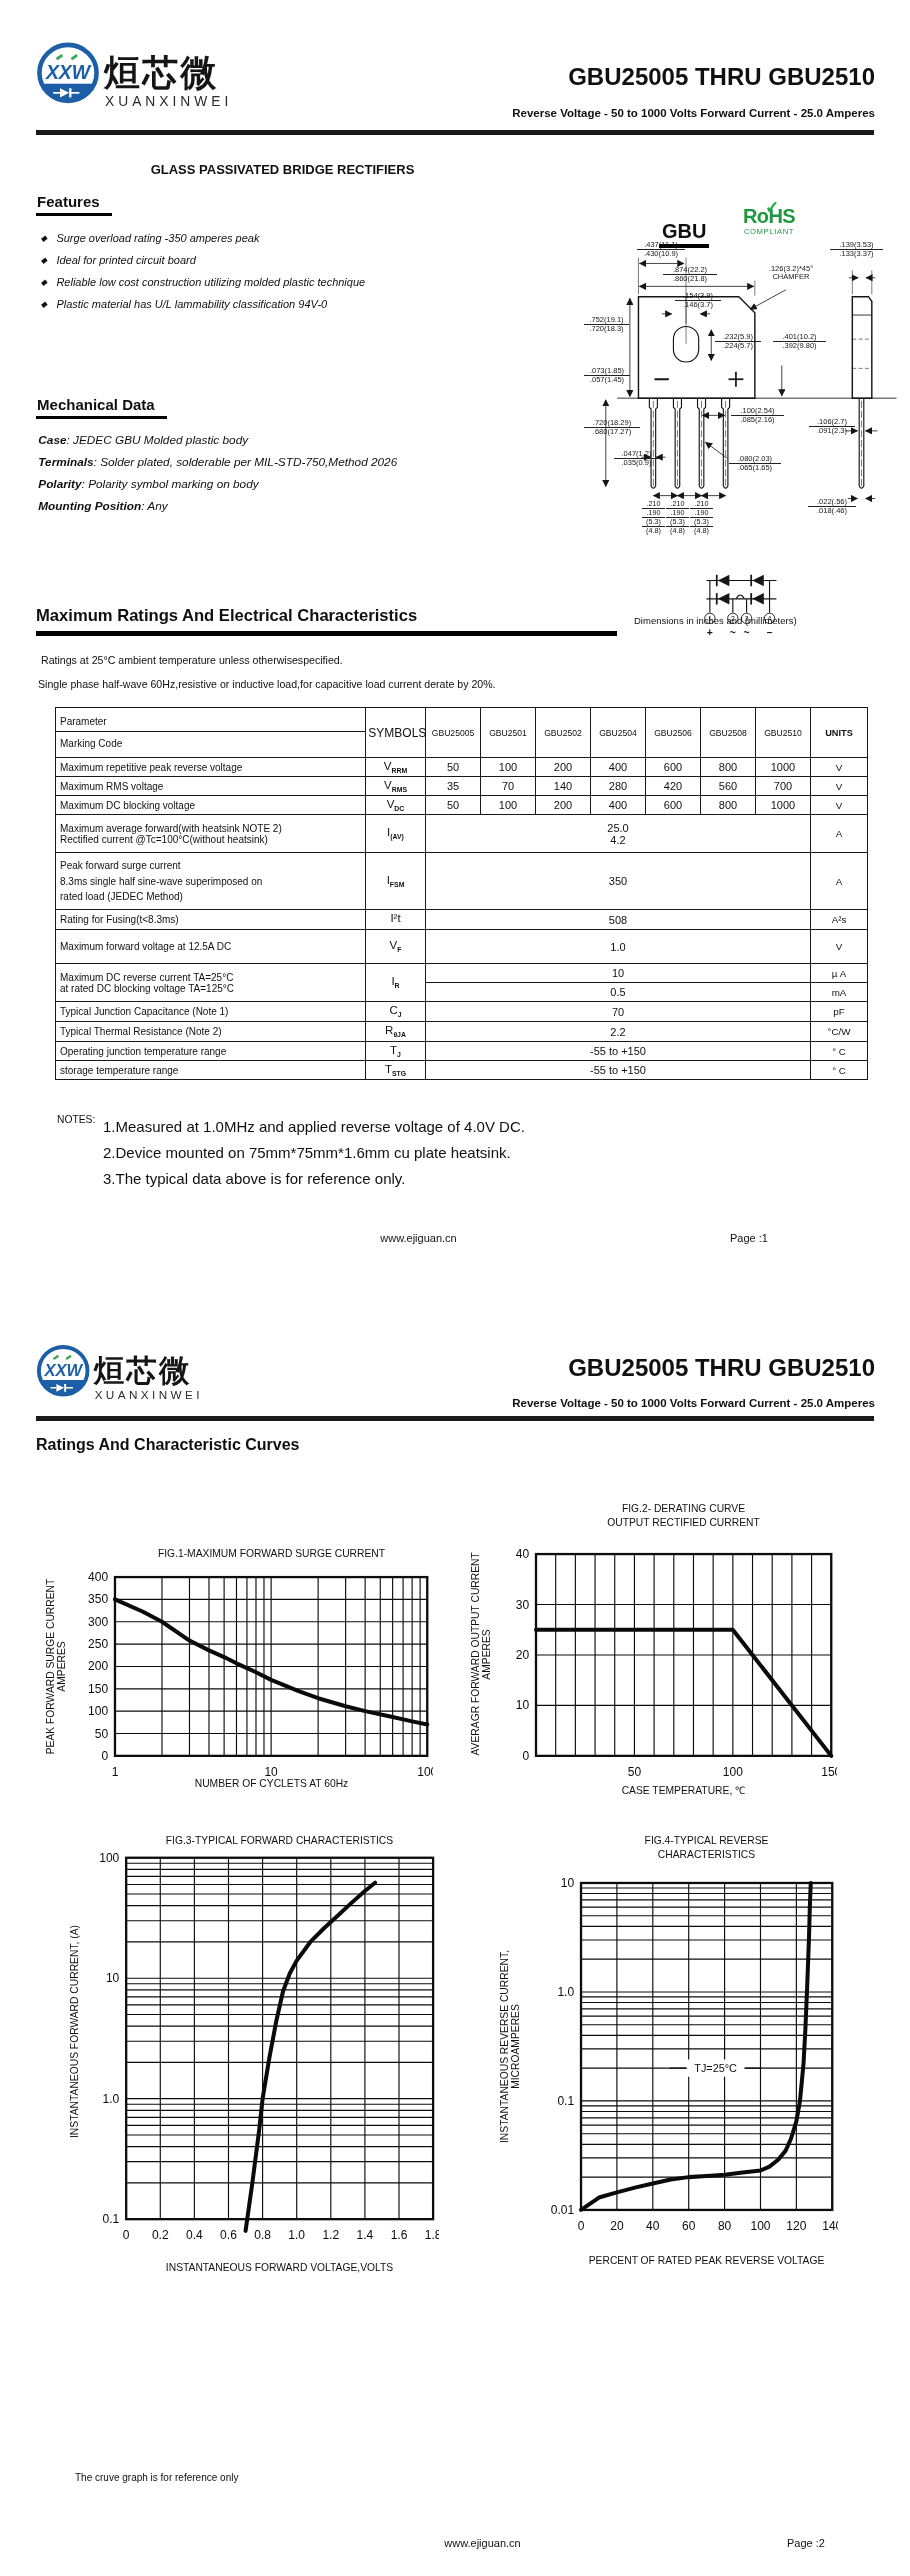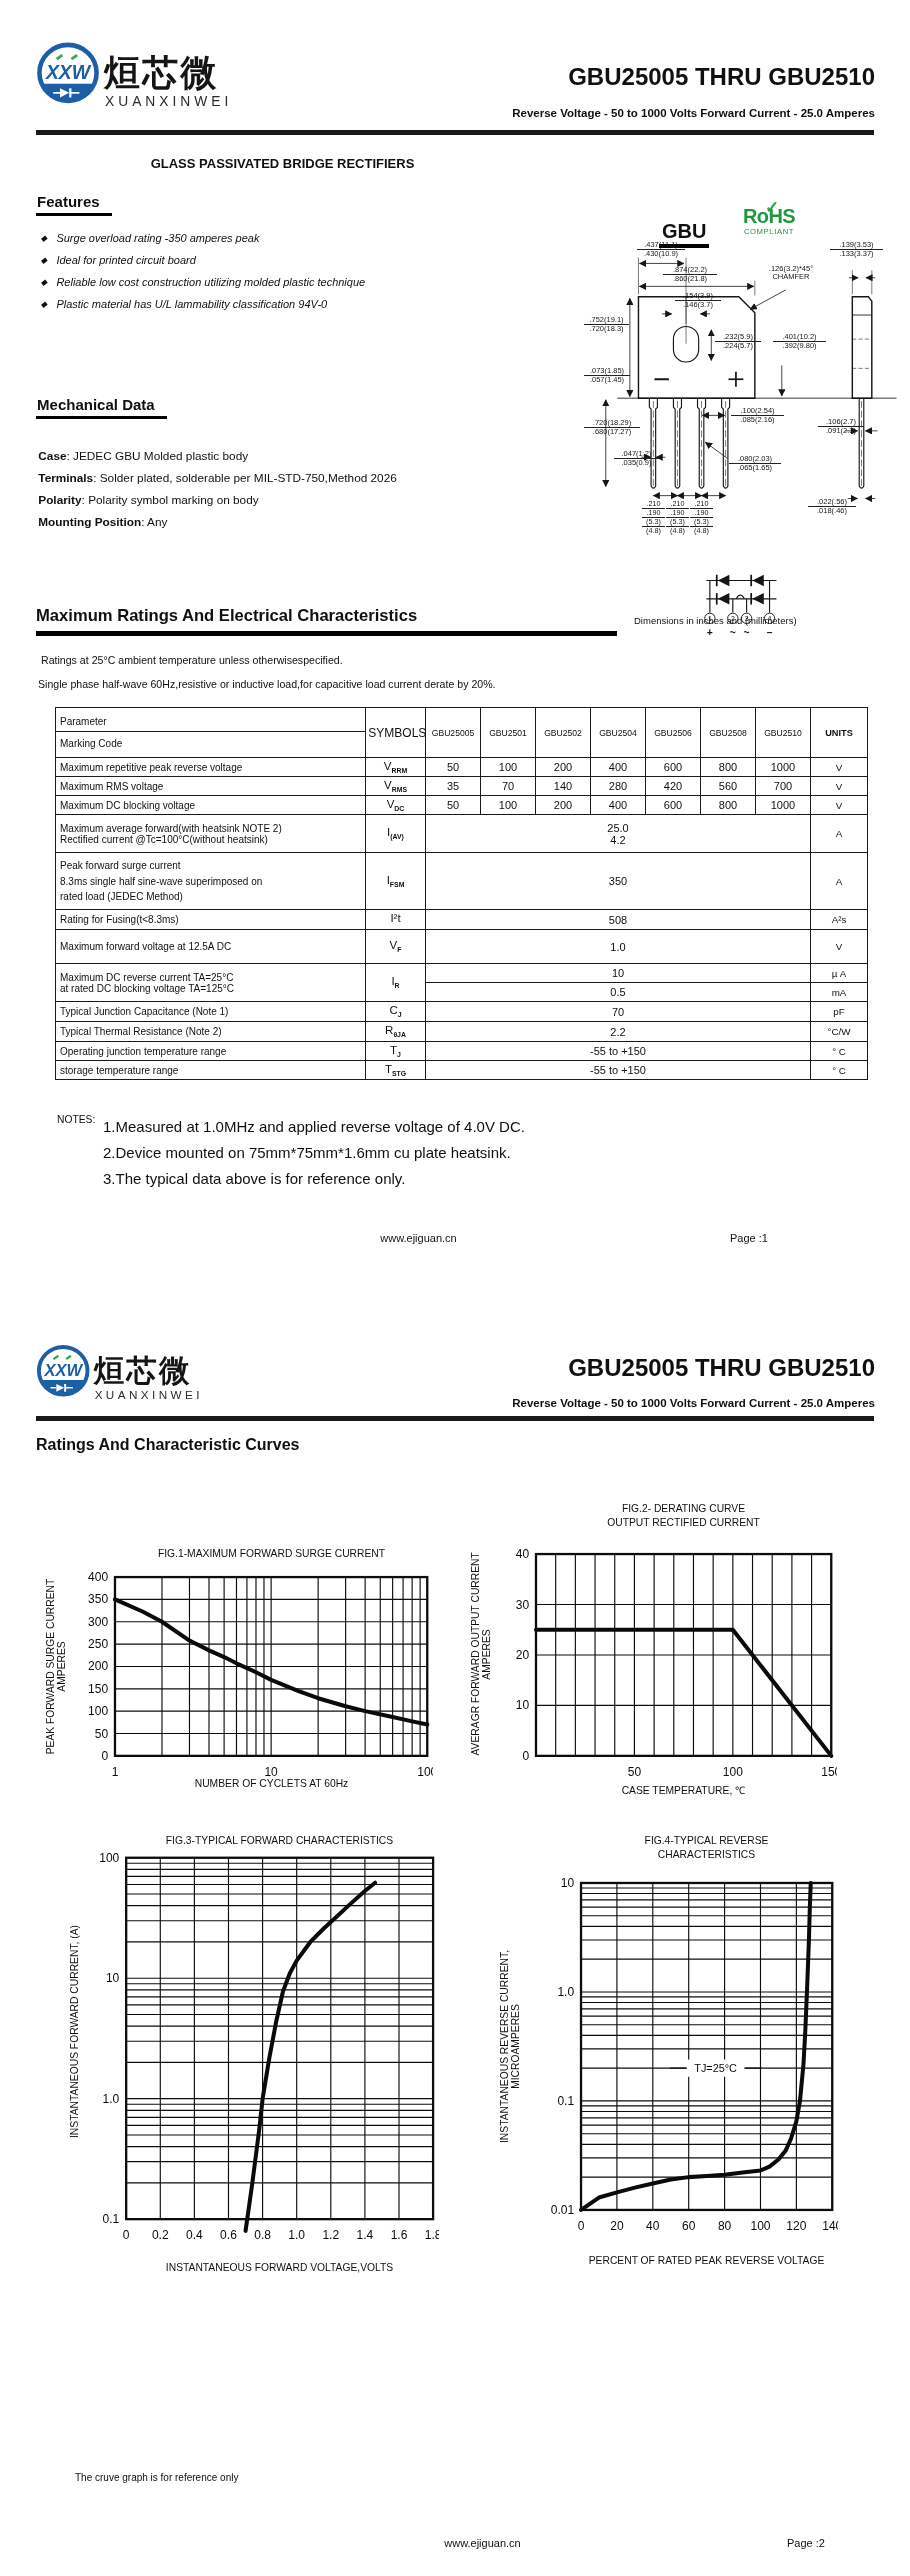--- a/index.html
+++ b/index.html
@@ -78,21 +78,21 @@
         <line x1="30" y1="92" x2="42" y2="92" stroke="#ffffff" stroke-width="3"></line>
         <line x1="60" y1="92" x2="76" y2="92" stroke="#ffffff" stroke-width="3"></line>
       </svg>
       <div class="logo-cn">烜芯微</div>
       <div class="logo-en">XUANXINWEI</div>
     </div>
     <div class="abs doc-title rt" style="left:402px;top:63px;width:473px;">GBU25005 THRU GBU2510</div>
     <div class="abs doc-sub rt" style="left:402px;top:107px;width:473px;">Reverse Voltage - 50 to 1000 Volts   Forward Current - 25.0 Amperes</div>
     <div class="abs rule" style="left:36px;top:130px;width:838px;"></div>
 
-    <div class="abs ctr b" style="left:36px;top:156px;width:493px;font-size:13px;">GLASS PASSIVATED  BRIDGE RECTIFIERS</div>
+    <div class="abs ctr b" style="left:36px;top:162px;width:493px;font-size:13px;">GLASS PASSIVATED  BRIDGE RECTIFIERS</div>
 
     <div class="abs" style="left:36px;top:193px;">
       <div class="sec-h">Features</div>
       <div style="margin-top:16px;padding-left:4.6px;">
         <div class="feat-item"><span class="diam">◆</span><span>Surge overload rating -350 amperes peak</span></div>
         <div class="feat-item"><span class="diam">◆</span><span>Ideal for printed circuit board</span></div>
         <div class="feat-item"><span class="diam">◆</span><span>Reliable low cost construction utilizing molded plastic technique</span></div>
         <div class="feat-item"><span class="diam">◆</span><span>Plastic material has U/L lammability classification 94V-0</span></div>
       </div>
     </div>
@@ -209,21 +209,21 @@
           <span class="bo">.057(1.45)</span>
         </div>
       <div class="dim" style="left:0px;top:190px;width:56px;">
           <span class="t">.720(18.29)</span>
           <span class="bo">.680(17.27)</span>
         </div>
       <div class="dim" style="left:147px;top:178px;width:53px;">
           <span class="t">.100(2.54)</span>
           <span class="bo">.085(2.16)</span>
         </div>
-      <div class="dim" style="left:225px;top:189px;width:46px;margin-left:9px;">
+      <div class="dim" style="left:225px;top:189px;width:46px;">
           <span class="t">.106(2.7)</span>
           <span class="bo">.091(2.3)</span>
         </div>
       <div class="dim" style="left:30px;top:221px;width:45px;">
           <span class="t">.047(1.2)</span>
           <span class="bo">.035(0.9)</span>
         </div>
       <div class="dim" style="left:145px;top:226px;width:52px;">
           <span class="t">.080(2.03)</span>
           <span class="bo">.065(1.65)</span>
@@ -290,21 +290,21 @@
           <text x="24" y="116">+</text>
           <text x="64" y="116">~</text>
           <text x="88" y="116">~</text>
           <text x="128" y="116">–</text>
         </g>
       </svg>
     </div>
 
     <div class="abs" style="left:36px;top:396px;">
       <div class="sec-h">Mechanical Data</div>
-      <div style="margin-top:26px;padding-left:2.3px;">
+      <div style="margin-top:10px;padding-left:2.3px;font-style:italic;">
         <div class="mech-row"><span class="b">Case</span><span>: JEDEC GBU Molded plastic body</span></div>
         <div class="mech-row"><span class="b">Terminals</span><span>: Solder plated, solderable per MIL-STD-750,Method 2026</span></div>
         <div class="mech-row"><span class="b">Polarity</span><span>: Polarity symbol  marking on body</span></div>
         <div class="mech-row"><span class="b">Mounting Position</span><span>: Any</span></div>
       </div>
     </div>
 
     <div class="abs ratings-h" style="left:36px;top:606px;">
       <span>Maximum Ratings And Electrical Characteristics</span>
     </div>

